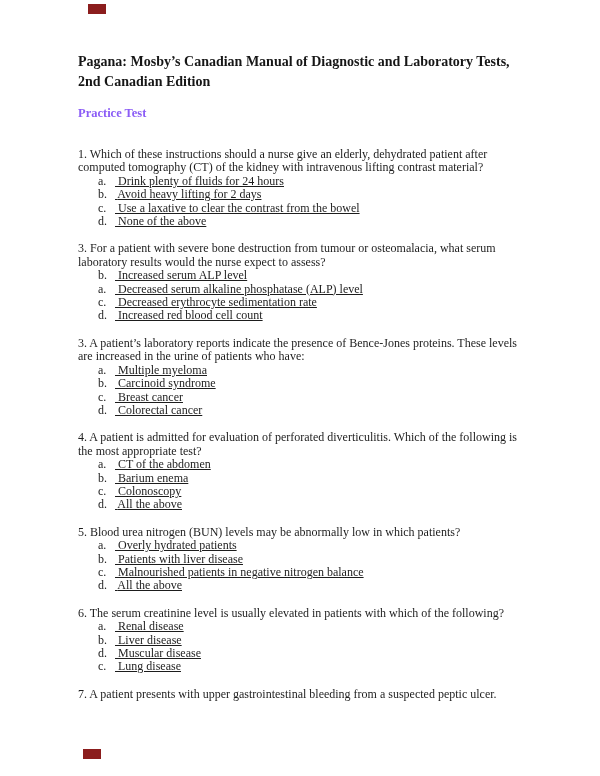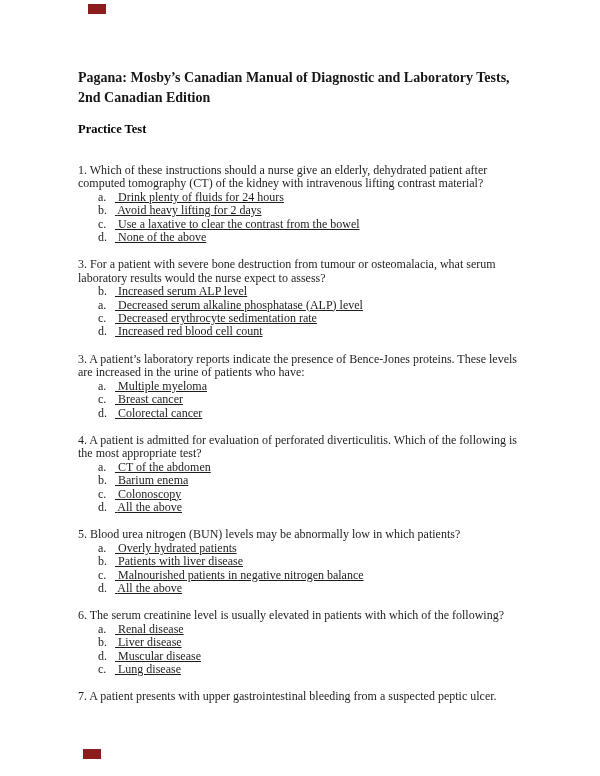--- a/index.html
+++ b/index.html
@@ -15,21 +15,21 @@
     position: relative;
     overflow: hidden;
   }
   .page {
     position: relative;
     width: 600px;
     height: 776px;
     background: #ffffff;
   }
   .content {
-    padding: 68px 60px 0 78px;
+    padding: 52px 60px 0 78px;
   }
   .red-mark {
     position: absolute;
     width: 18px;
     height: 10px;
     background: #8b1d1d;
   }
   .red-mark.top { left: 88px; top: 4px; }
   .red-mark.bottom { left: 83px; top: 749px; }
   h1 {
@@ -41,21 +41,21 @@
   }
   h1 .tline {
     display: block;
     white-space: nowrap;
   }
   h2 {
     margin: 15px 0 28px 0;
     font-size: 12.5px;
     font-weight: bold;
     line-height: 14px;
-    color: #000000;
+    color: #8b5cf6;
   }
   .question {
     font-size: 12px;
     line-height: 13.4px;
     margin-bottom: 14px;
   }
   .stem-line {
     white-space: nowrap;
   }
   ol.options {
@@ -138,20 +138,24 @@
     <div class="stem">
             <div class="stem-line">3. A patient’s laboratory reports indicate the presence of Bence-Jones proteins. These levels</div>
             <div class="stem-line">are increased in the urine of patients who have:</div>
           </div>
     <ol class="options">
             <li class="option">
     <span class="letter">a.</span>
     <span class="text">Multiple myeloma</span>
   </li>
             <li class="option">
+    <span class="letter">b.</span>
+    <span class="text">Carcinoid syndrome</span>
+  </li>
+            <li class="option">
     <span class="letter">c.</span>
     <span class="text">Breast cancer</span>
   </li>
             <li class="option">
     <span class="letter">d.</span>
     <span class="text">Colorectal cancer</span>
   </li>
           </ol>
   </div>
         <div class="question">

